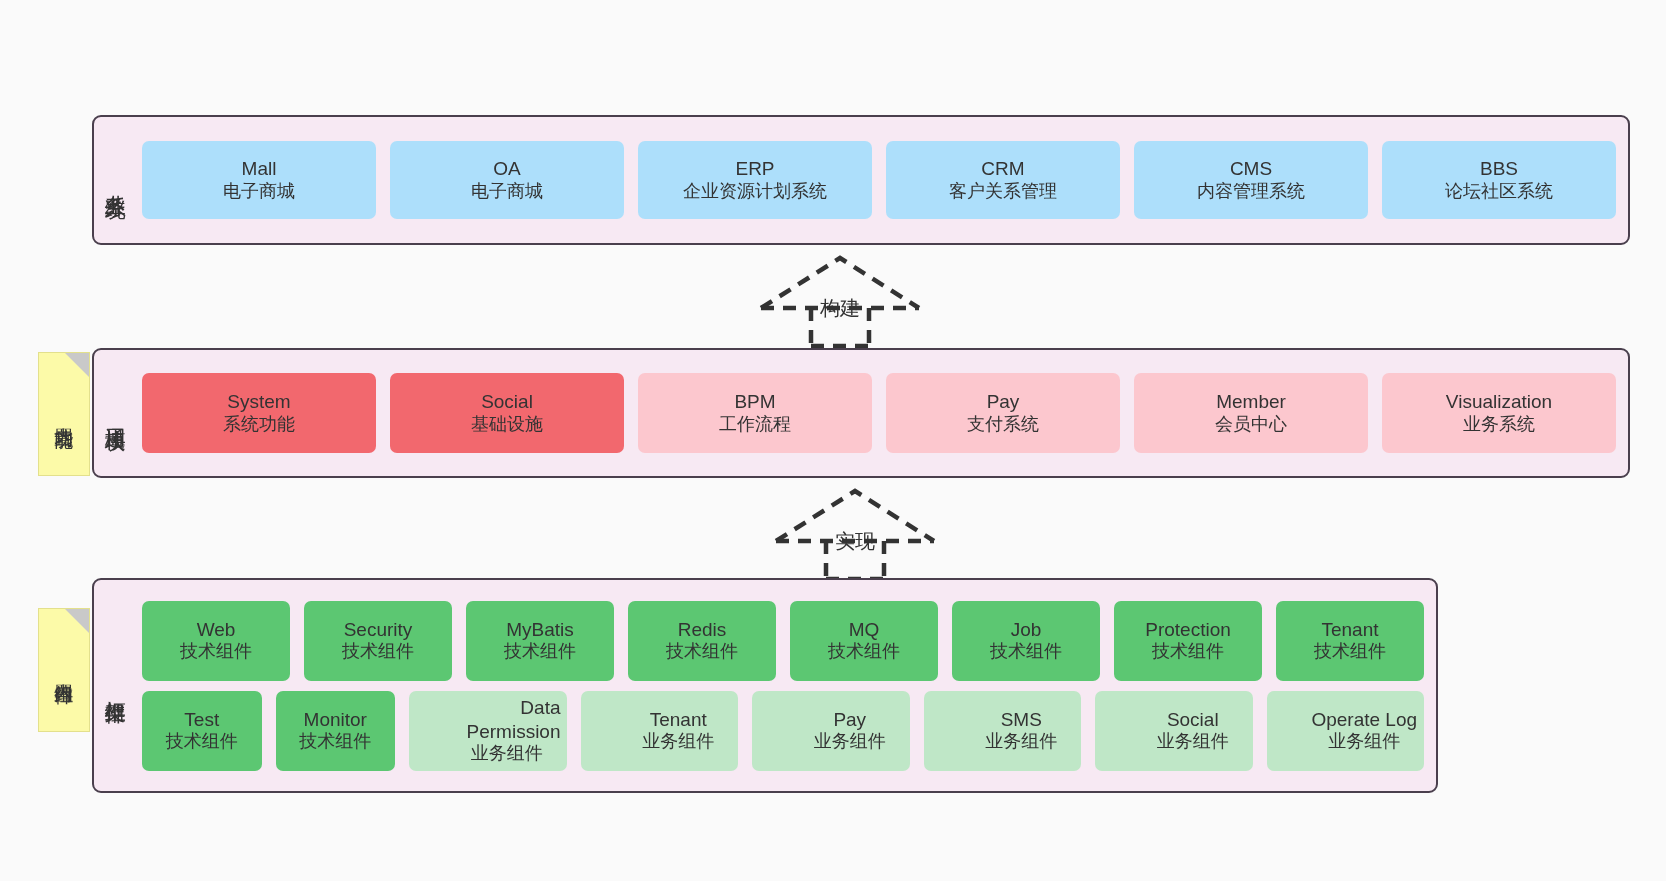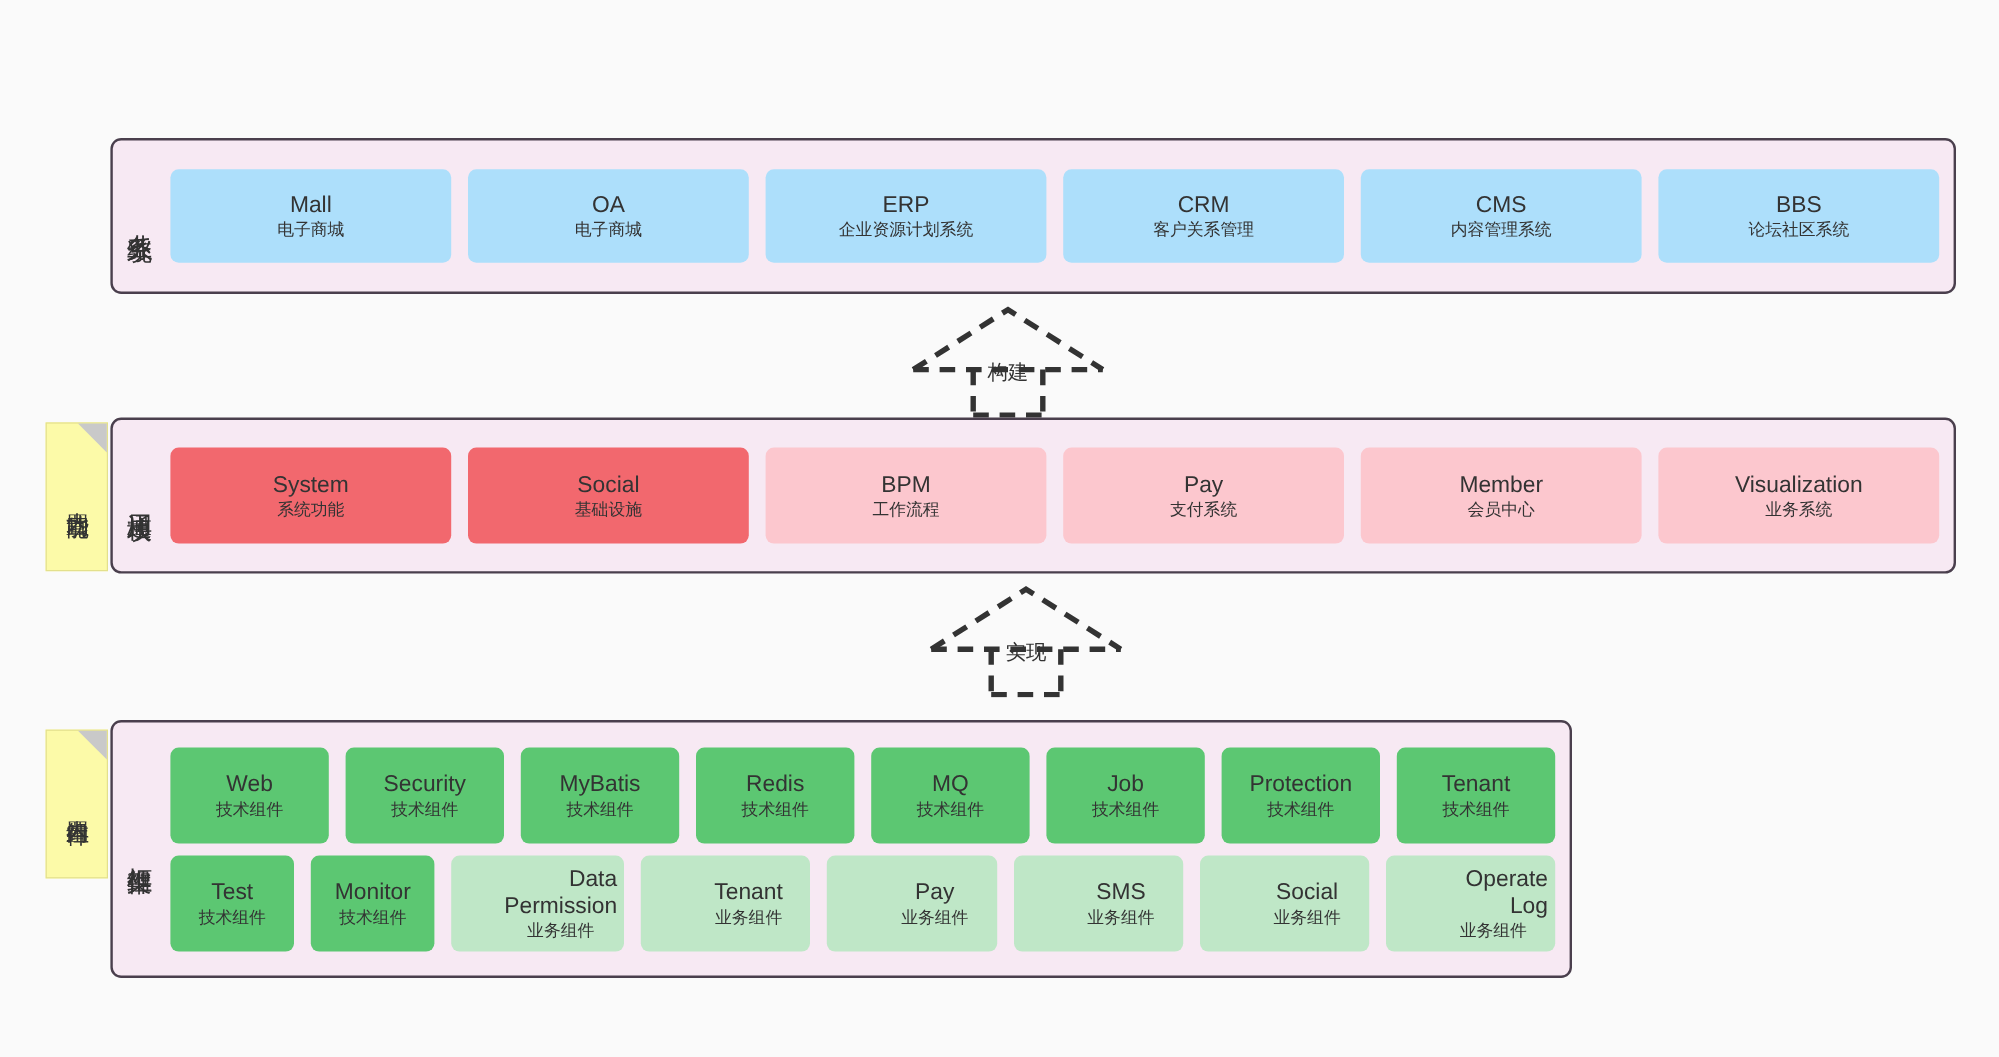--- a/index.html
+++ b/index.html
@@ -21,21 +21,21 @@
     position: absolute;
     box-sizing: border-box;
     background: #f7e9f3;
     border: 2.2px solid #4a3f4d;
     border-radius: 9px;
     display: flex;
     align-items: stretch;
   }
   #layer-business { left: 92px; top: 115px; width: 1538px; height: 130px; }
   #layer-common   { left: 92px; top: 348px; width: 1538px; height: 130px; }
-  #layer-framework{ left: 92px; top: 600px; width: 1218px; height: 215px; }
+  #layer-framework{ left: 92px; top: 578px; width: 1346px; height: 215px; }
 
   
   .layer-title {
     width: 42px;
     flex: 0 0 42px;
     display: flex;
     align-items: center;
     justify-content: center;
     font-size: 21px;
     line-height: 1.08;
@@ -66,21 +66,21 @@
     display: flex;
     flex-direction: column;
     align-items: center;
     justify-content: center;
     text-align: right;
     line-height: 1.22;
     box-sizing: border-box;
     padding: 4px 6px;
   }
   .cell .en { font-size: 19px; }
-  .cell .cn { font-size: 14px; }
+  .cell .cn { font-size: 18px; }
 
   #layer-business .cell { height: 78px; background: #addffb; }
   #layer-common   .cell { height: 80px; }
   #layer-framework .cell { height: 80px; }
 
   .tone-red    { background: #f2686e; }
   .tone-pink   { background: #fcc7ce; }
   .tone-green  { background: #5cc772; }
   .tone-lgreen { background: #bfe7c7; padding-left: 44px; }
 
@@ -121,21 +121,21 @@
     height: 96px;
   }
   #connector-build   { left: 755px; top: 252px; }
   #connector-impl    { left: 770px; top: 485px; }
   .connector svg { display: block; width: 100%; height: 100%; }
   .connector-label {
     position: absolute;
     left: 0; right: 0;
     bottom: 26px;
     text-align: center;
-    font-size: 17px;
+    font-size: 20px;
     color: #333333;
     background: transparent;
     user-select: none;
   }
 </style>
 </head>
 <body>
 
 <div class="layer" id="layer-business">
   <div class="layer-title">业务系统</div>

